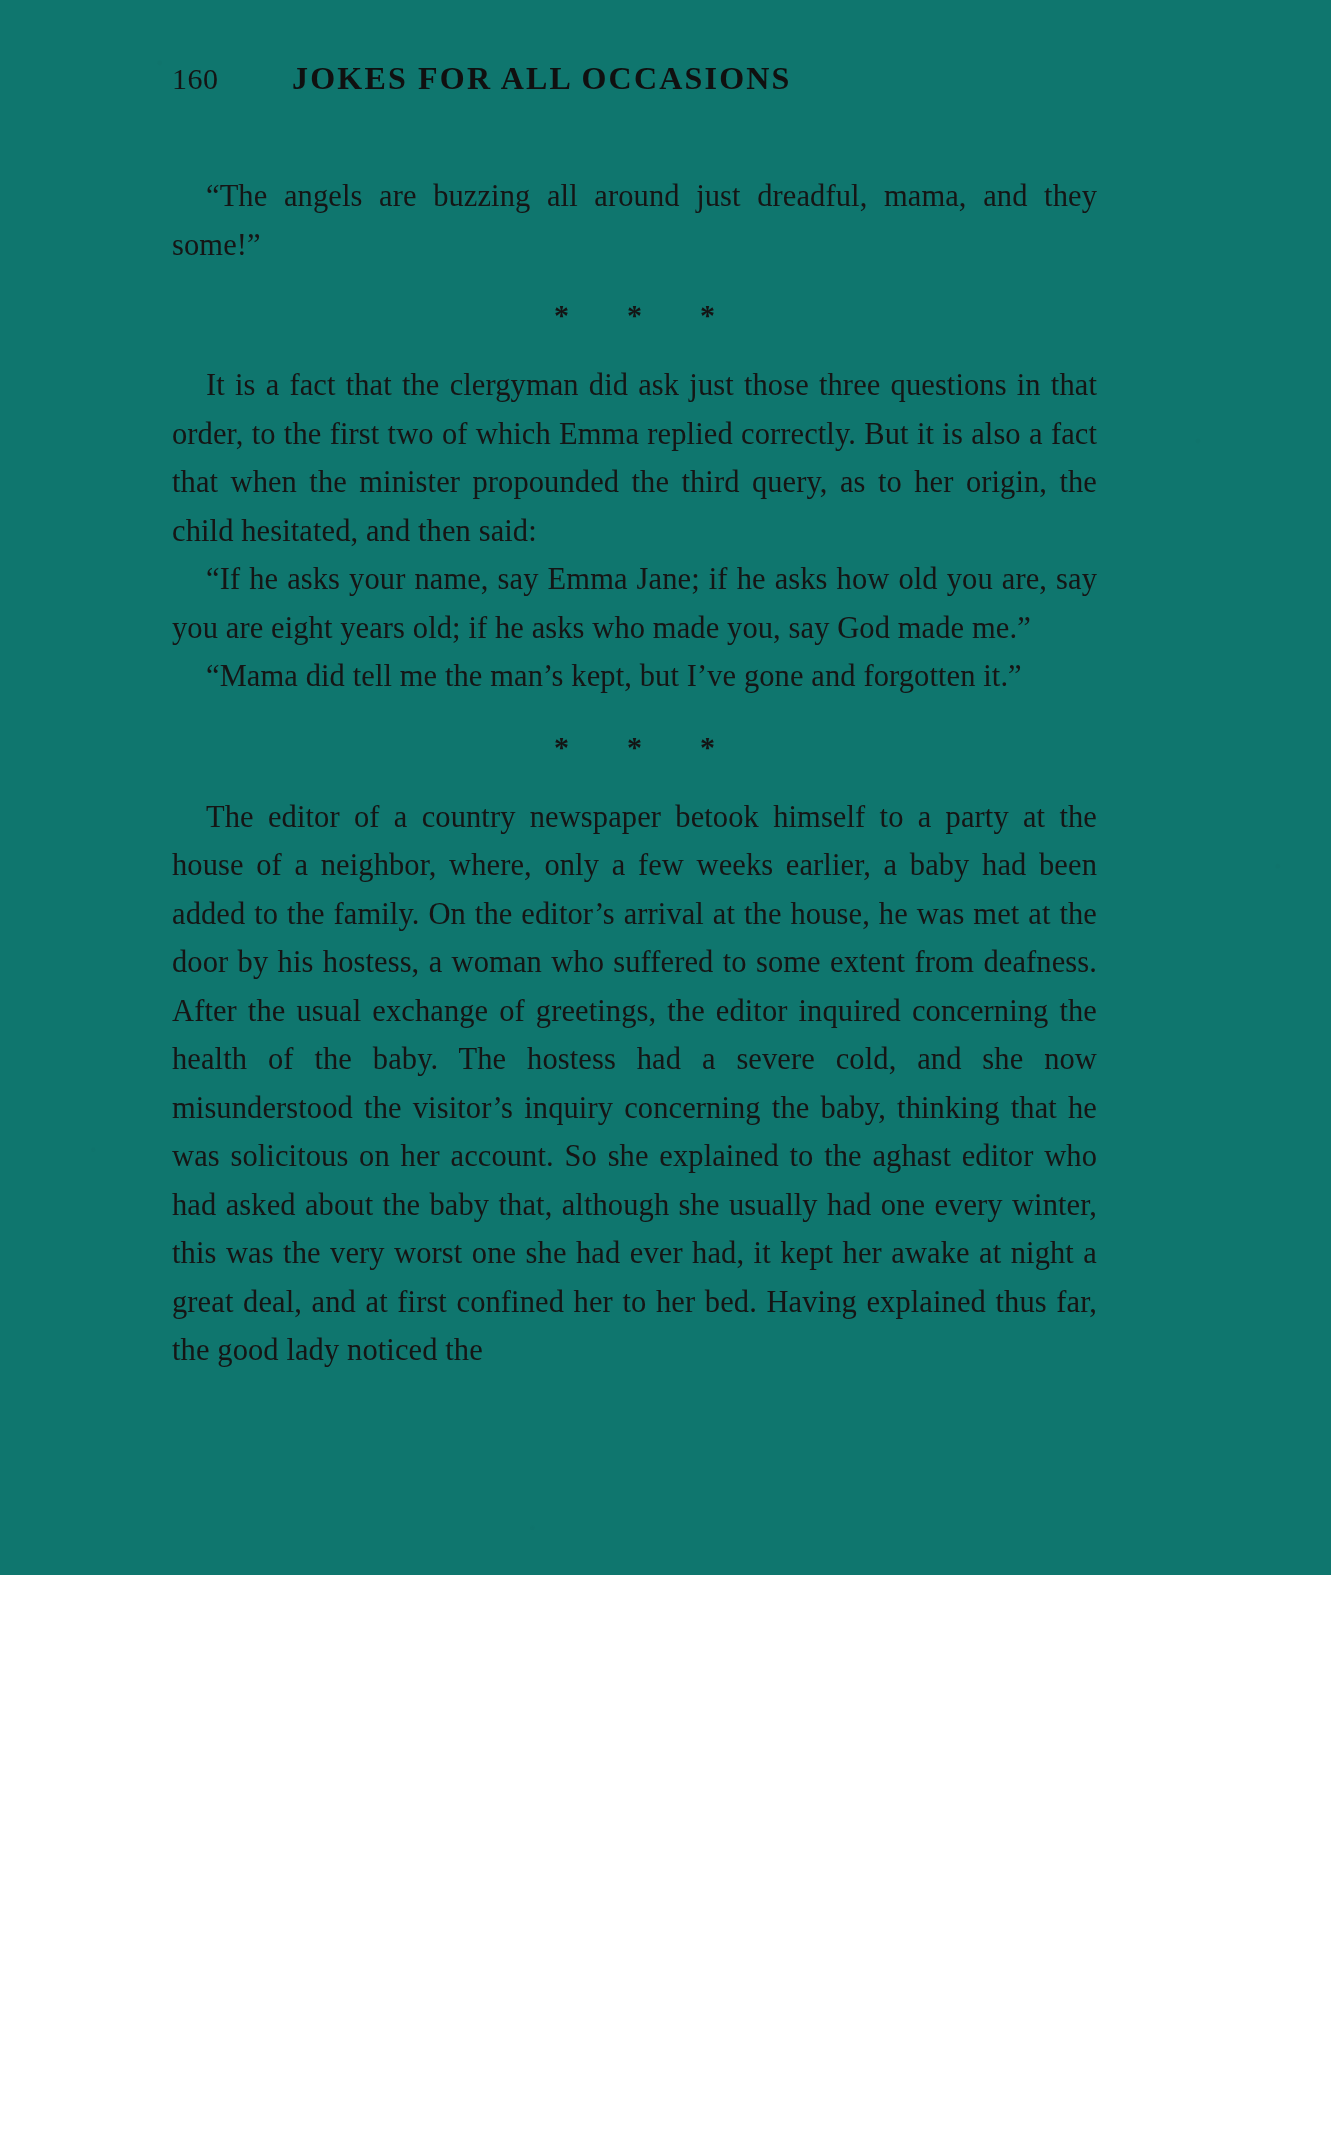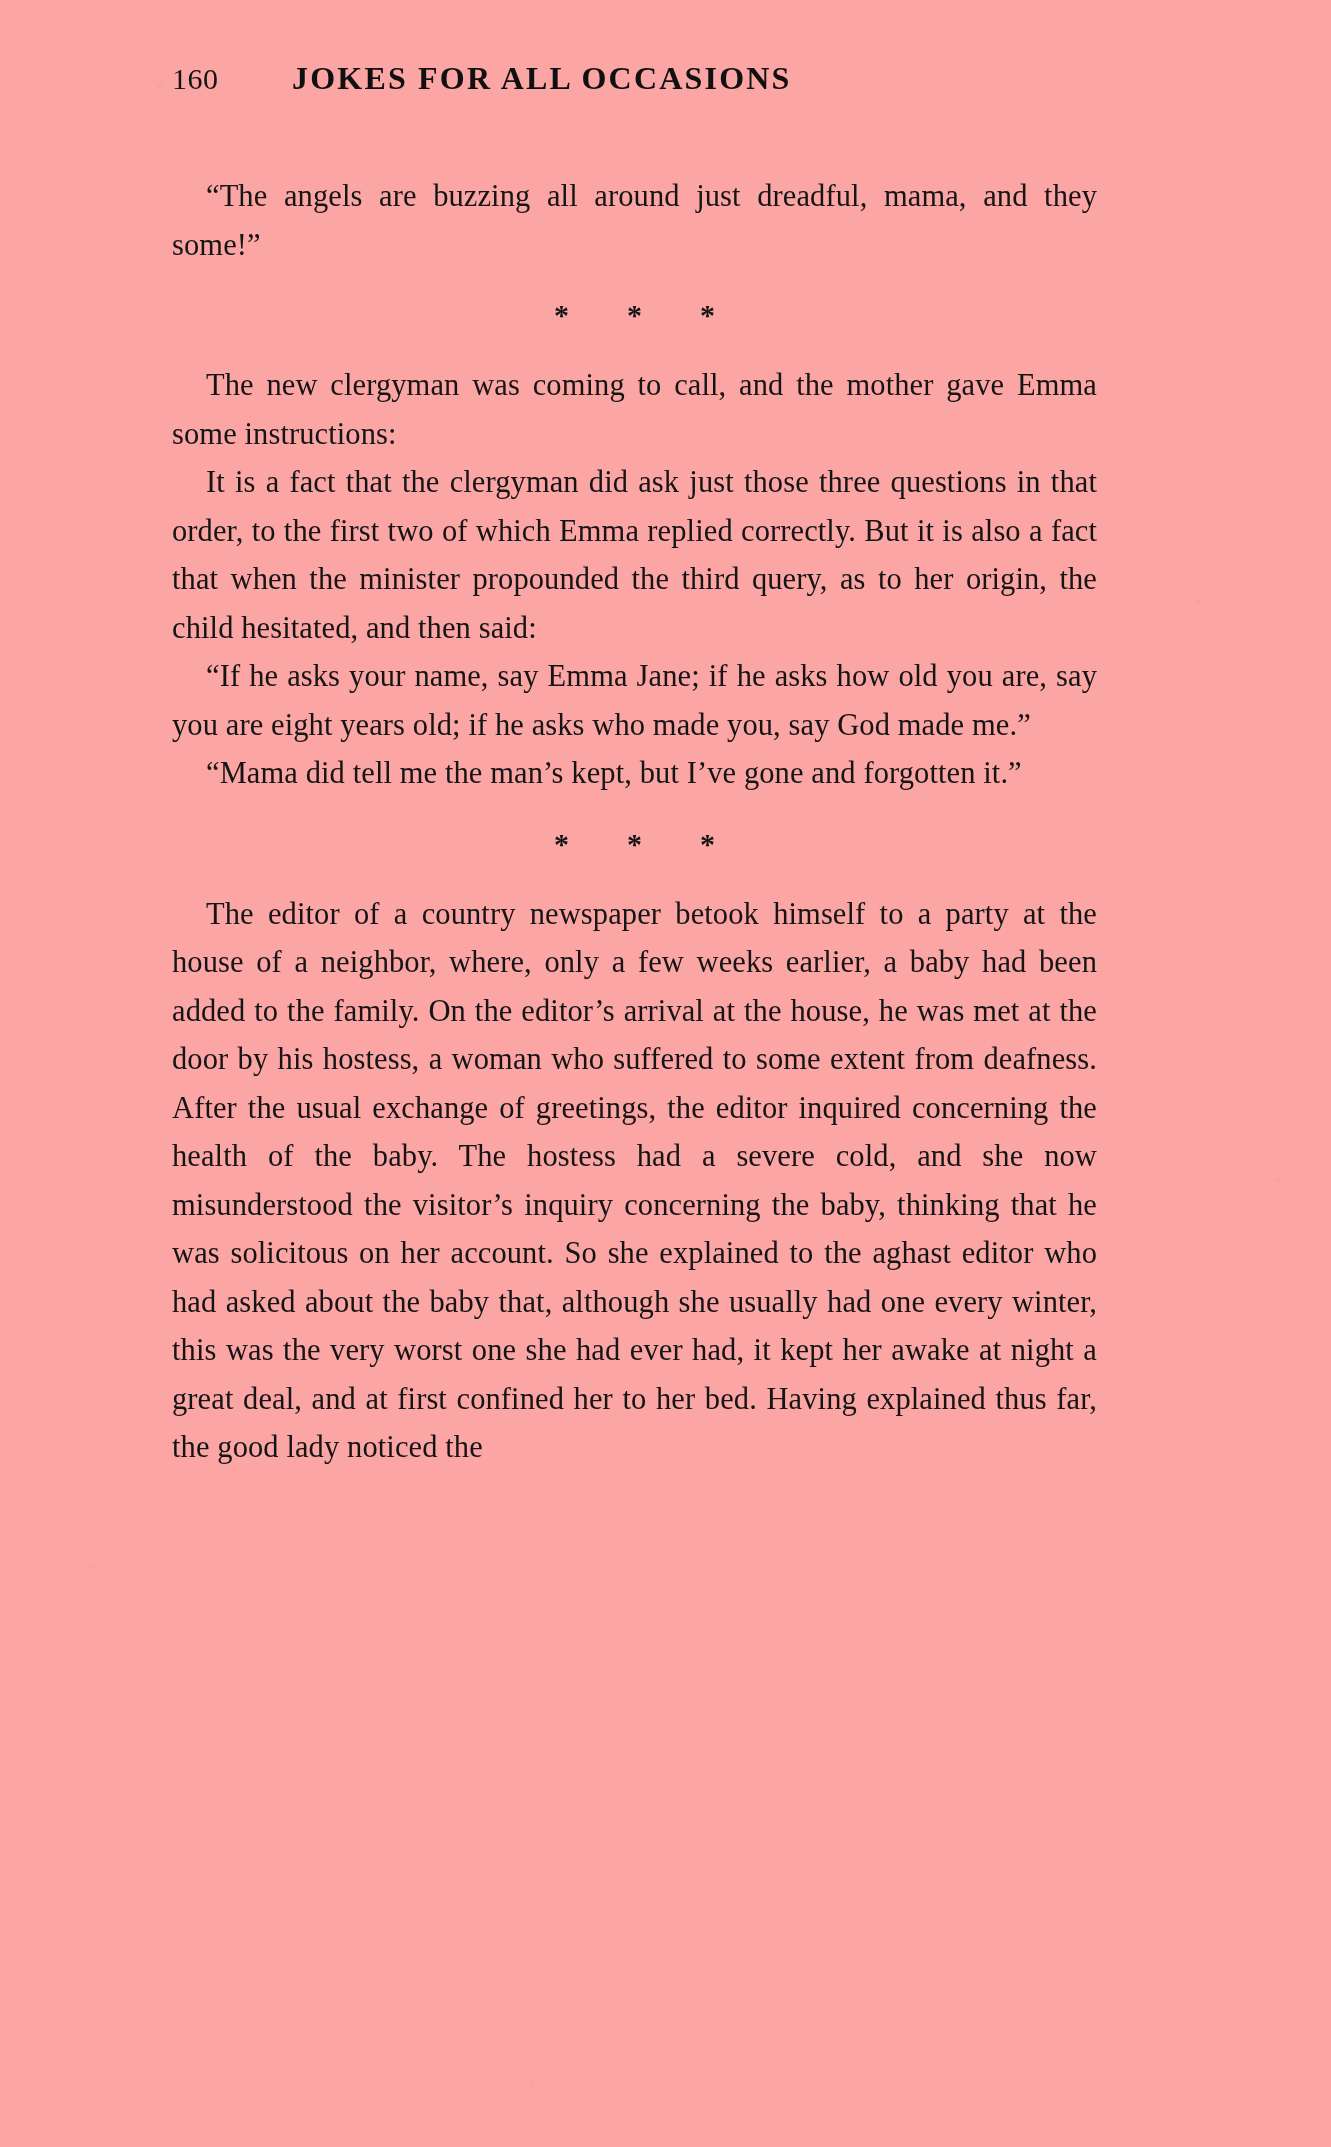--- a/index.html
+++ b/index.html
@@ -10,22 +10,22 @@
     width: 1331px;
     height: 2147px;
     background: #ffffff;
     font-family: "Liberation Serif", serif;
     color: #1a1a1a;
     -webkit-font-smoothing: antialiased;
   }
   .page {
     position: relative;
     width: 1331px;
-    height: 2147px;
-    background: #fca5a5;
+    height: 1575px;
+    background: #0f766e;
     overflow: hidden;
   }
   
   .page::before {
     content: "";
     position: absolute;
     inset: 0;
     background:
       radial-gradient(circle at 12% 4%, rgba(0,0,0,0.018) 0 2px, transparent 3px),
       radial-gradient(circle at 90% 28%, rgba(0,0,0,0.02) 0 2px, transparent 3px),
@@ -100,21 +100,20 @@
     <div class="body">
 
       <p class="para indent">“The angels are buzzing all around just dreadful, mama, and they some!”</p>
 
       <div class="divider">
         <span>*</span>
         <span>*</span>
         <span>*</span>
       </div>
 
-      <p class="para indent">The new clergyman was coming to call, and the mother gave Emma some instructions:</p>
       <p class="para indent">It is a fact that the clergyman did ask just those three questions in that order, to the first two of which Emma replied correctly.  But it is also a fact that when the minister propounded the third query, as to her origin, the child hesitated, and then said:</p>
       <p class="para indent">“If he asks your name, say Emma Jane; if he asks how old you are, say you are eight years old; if he asks who made you, say God made me.”</p>
       <p class="para indent">“Mama did tell me the man’s kept, but I’ve gone and forgotten it.”</p>
 
       <div class="divider">
         <span>*</span>
         <span>*</span>
         <span>*</span>
       </div>
 

